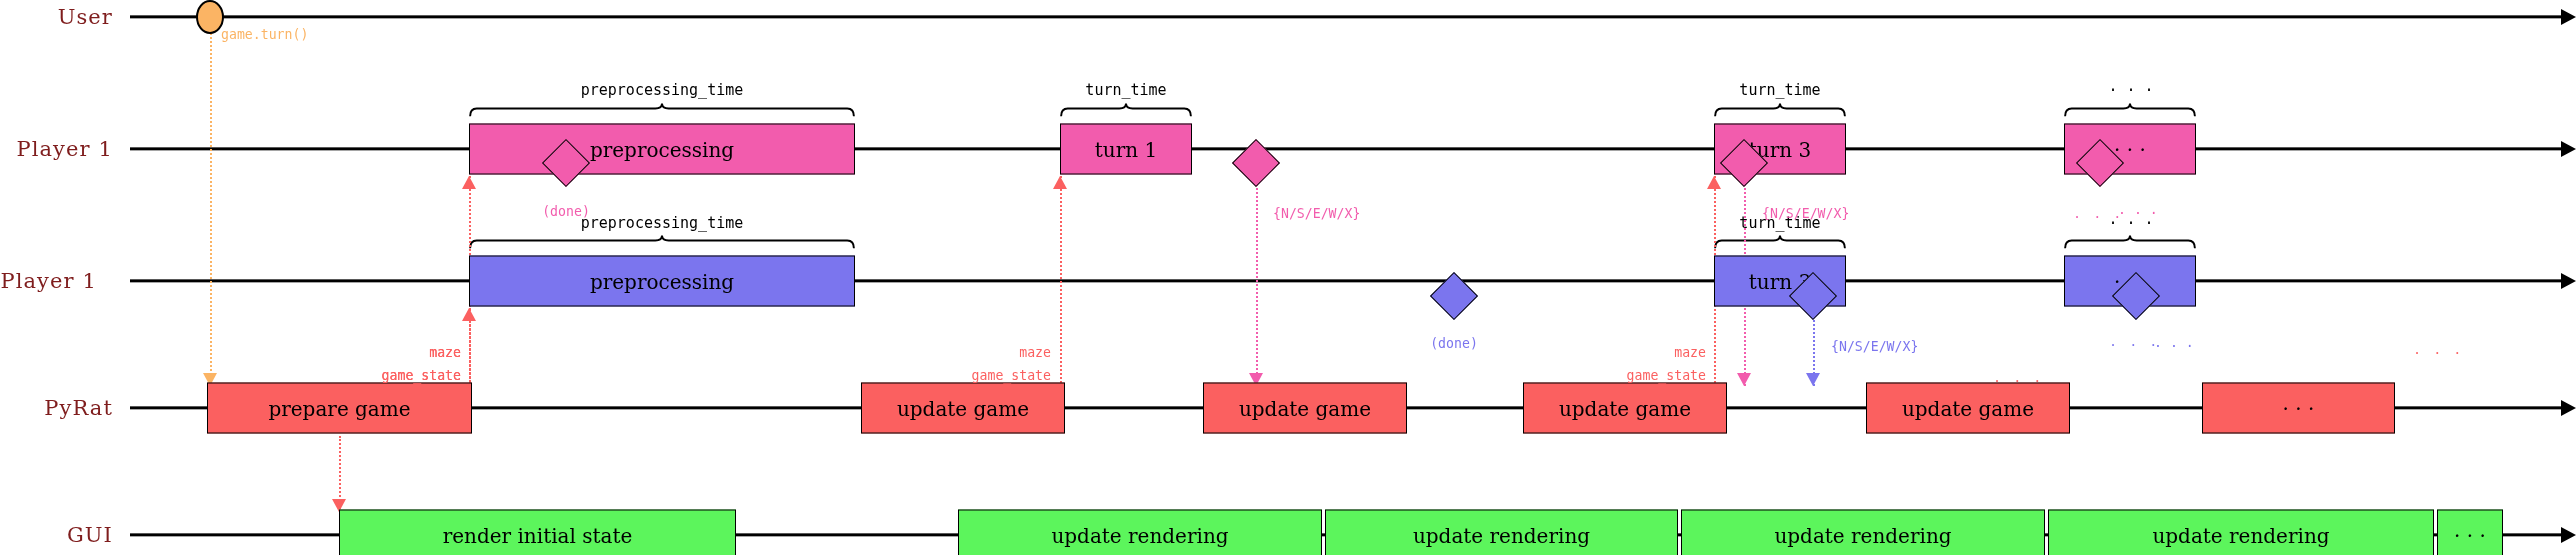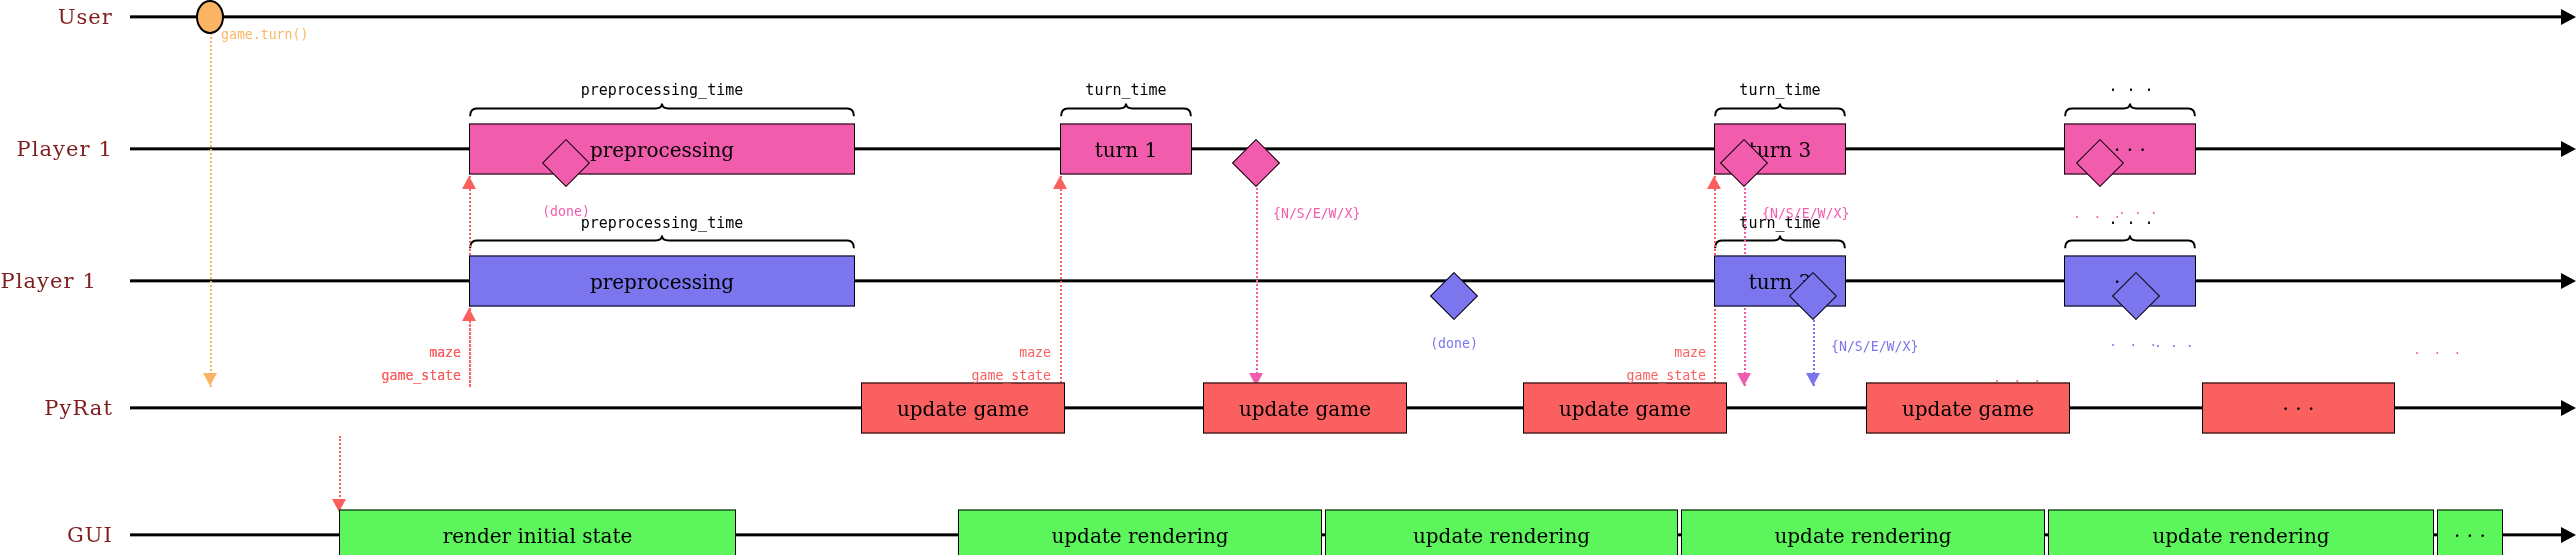--- a/index.html
+++ b/index.html
@@ -127,20 +127,21 @@
     <div class="note r" style="left: 1051px; top: 375px; color: rgb(251, 96, 96);">game_state</div>
     <div class="note r" style="left: 1706px; top: 352px; color: rgb(251, 96, 96);">maze</div>
     <div class="note r" style="left: 1706px; top: 375px; color: rgb(251, 96, 96);">game_state</div>
     <div class="act pink" style="left: 469px; top: 149px; width: 386px; height: 51px;">preprocessing</div>
     <div class="act pink" style="left: 1060px; top: 149px; width: 132px; height: 51px;">turn 1</div>
     <div class="act pink" style="left: 1714px; top: 149px; width: 132px; height: 51px;">turn 3</div>
     <div class="act pink" style="left: 2064px; top: 149px; width: 132px; height: 51px;">· · ·</div>
     <div class="act blue" style="left: 469px; top: 281px; width: 386px; height: 51px;">preprocessing</div>
     <div class="act blue" style="left: 1714px; top: 281px; width: 132px; height: 51px;">turn 3</div>
     <div class="act blue" style="left: 2064px; top: 281px; width: 132px; height: 51px;">· · ·</div>
+    <div class="act red" style="left: 207px; top: 408px; width: 265px; height: 51px;">prepare game</div>
     <div class="act red" style="left: 861px; top: 408px; width: 204px; height: 51px;">update game</div>
     <div class="act red" style="left: 1203px; top: 408px; width: 204px; height: 51px;">update game</div>
     <div class="act red" style="left: 1523px; top: 408px; width: 204px; height: 51px;">update game</div>
     <div class="act red" style="left: 1866px; top: 408px; width: 204px; height: 51px;">update game</div>
     <div class="act red" style="left: 2202px; top: 408px; width: 193px; height: 51px;">· · ·</div>
     <div class="act green" style="left: 339px; top: 535px; width: 397px; height: 51px;">render initial state</div>
     <div class="act green" style="left: 958px; top: 535px; width: 364px; height: 51px;">update rendering</div>
     <div class="act green" style="left: 1325px; top: 535px; width: 353px; height: 51px;">update rendering</div>
     <div class="act green" style="left: 1681px; top: 535px; width: 364px; height: 51px;">update rendering</div>
     <div class="act green" style="left: 2048px; top: 535px; width: 386px; height: 51px;">update rendering</div>

